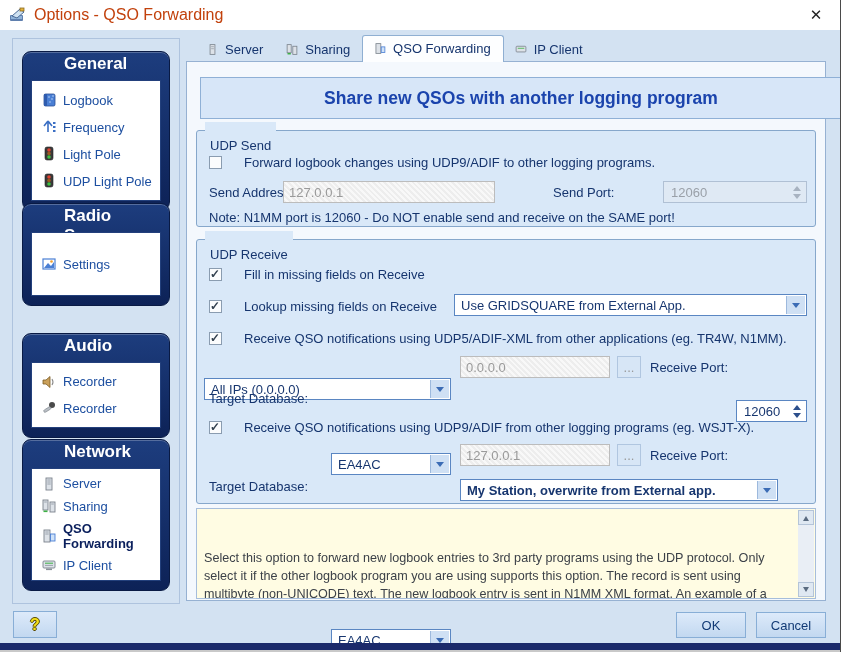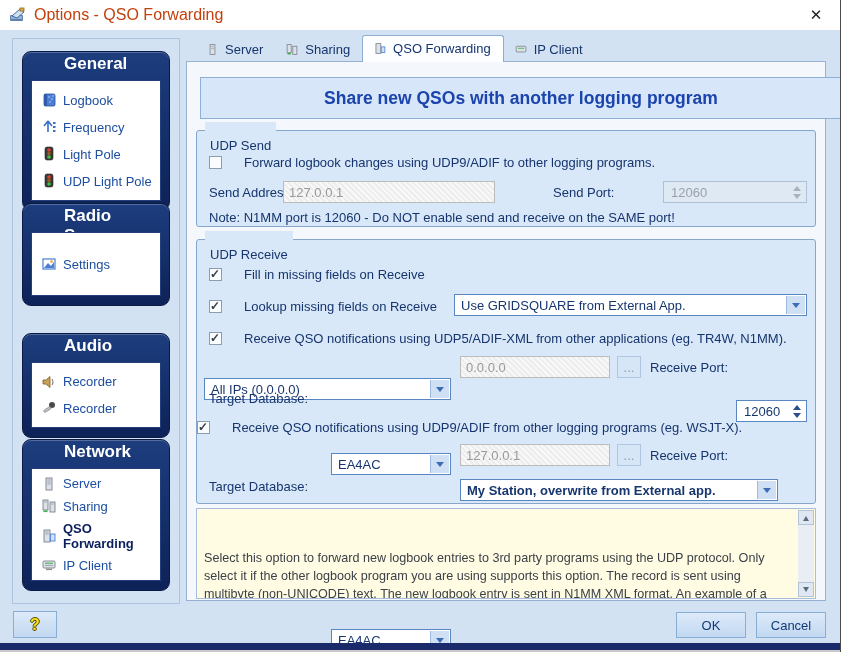--- a/index.html
+++ b/index.html
@@ -311,21 +311,21 @@
       <div class="label" style="left:12px;top:151px;">Target Database:</div>
       <div class="field dropdown" style="left:134px;top:147px;width:120px;">
         <span>EA4AC</span>
         <span class="dd-btn"></span>
       </div>
       <div class="field dropdown" style="left:263px;top:151px;width:318px;font-weight:bold;">
         <span>My Station, overwrite from External app.</span>
         <span class="dd-btn"></span>
       </div>
 
-      <div class="cbrow" style="left:0;top:180px;">
+      <div class="cbrow" style="left:12px;top:180px;">
         <div class="checkbox checked"></div>
         <span>Receive QSO notifications using UDP9/ADIF from other logging programs (eg. WSJT-X).</span>
       </div>
 
       <div class="field dropdown" style="left:7px;top:204px;width:247px;">
         <span>Own computer (127.0.0.1)</span>
         <span class="dd-btn"></span>
       </div>
       <div class="field input-disabled" style="left:263px;top:204px;width:150px;">127.0.0.1</div>
       <div class="field mini-btn" style="left:420px;top:204px;width:24px;">...</div>

